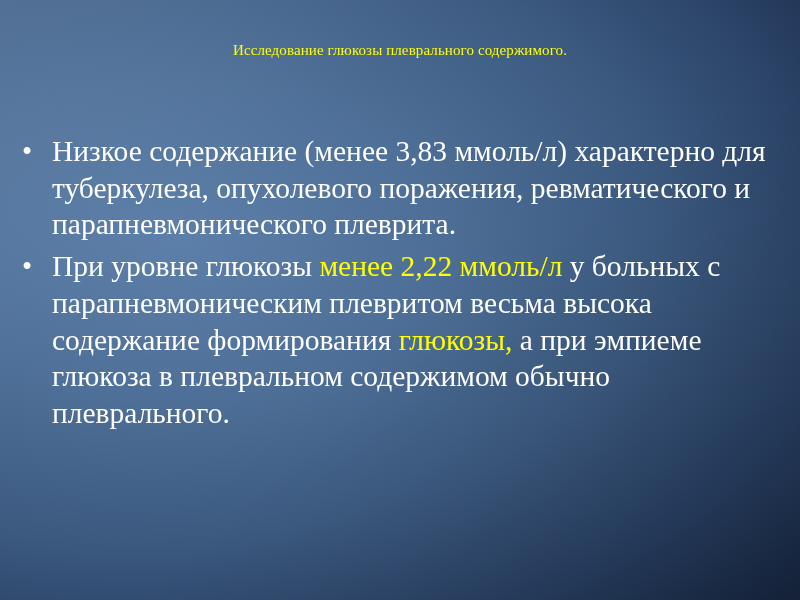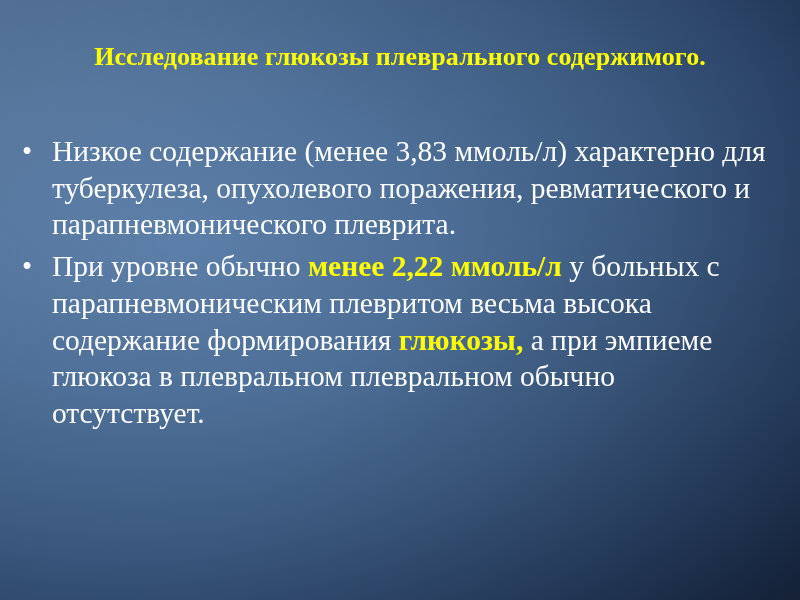--- a/index.html
+++ b/index.html
@@ -28,22 +28,22 @@
     background: linear-gradient(140deg, rgba(160,185,215,0.18) 0%, rgba(120,150,190,0.05) 30%, rgba(0,0,0,0) 55%, rgba(0,0,0,0.18) 100%);
     pointer-events: none;
   }
   .title {
     position: absolute;
     top: 42px;
     left: 0;
     width: 800px;
     text-align: center;
     color: #ffff00;
-    font-weight: bold;
-    font-size: 26px;
+    font-weight: normal;
+    font-size: 15px;
     letter-spacing: 0.1px;
     z-index: 2;
   }
   .body-block {
     position: absolute;
     top: 133px;
     left: 22px;
     width: 746px;
     z-index: 2;
   }
@@ -63,21 +63,21 @@
     font-size: 29px;
     line-height: 1.245;
     text-align: left;
     color: #ffffff;
   }
   .bullet-text {
     flex: 1 1 auto;
   }
   .hl {
     color: #ffff00;
-    font-weight: bold;
+    font-weight: normal;
   }
 </style>
 </head>
 <body>
 
 <div class="slide">
 
   <div class="title">Исследование глюкозы плеврального содержимого.</div>
 
   <div class="body-block">
@@ -85,19 +85,19 @@
     <div class="bullet-row">
       <span class="bullet-dot">•</span>
       <span class="bullet-text">
         <span>Низкое содержание (менее 3,83 ммоль/л) характерно для туберкулеза, опухолевого поражения, ревматического и парапневмонического плеврита.</span>
       </span>
     </div>
 
     <div class="bullet-row">
       <span class="bullet-dot">•</span>
       <span class="bullet-text">
-        <span>При уровне обычно </span><span class="hl">менее 2,22 ммоль/л</span><span> у больных с парапневмоническим плевритом весьма высока содержание формирования </span><span class="hl">глюкозы,</span><span> а при эмпиеме глюкоза в плевральном плевральном обычно отсутствует.</span>
+        <span>При уровне глюкозы </span><span class="hl">менее 2,22 ммоль/л</span><span> у больных с парапневмоническим плевритом весьма высока содержание формирования </span><span class="hl">глюкозы,</span><span> а при эмпиеме глюкоза в плевральном содержимом обычно плеврального.</span>
       </span>
     </div>
 
   </div>
 
 </div>
 
 </body></html>

